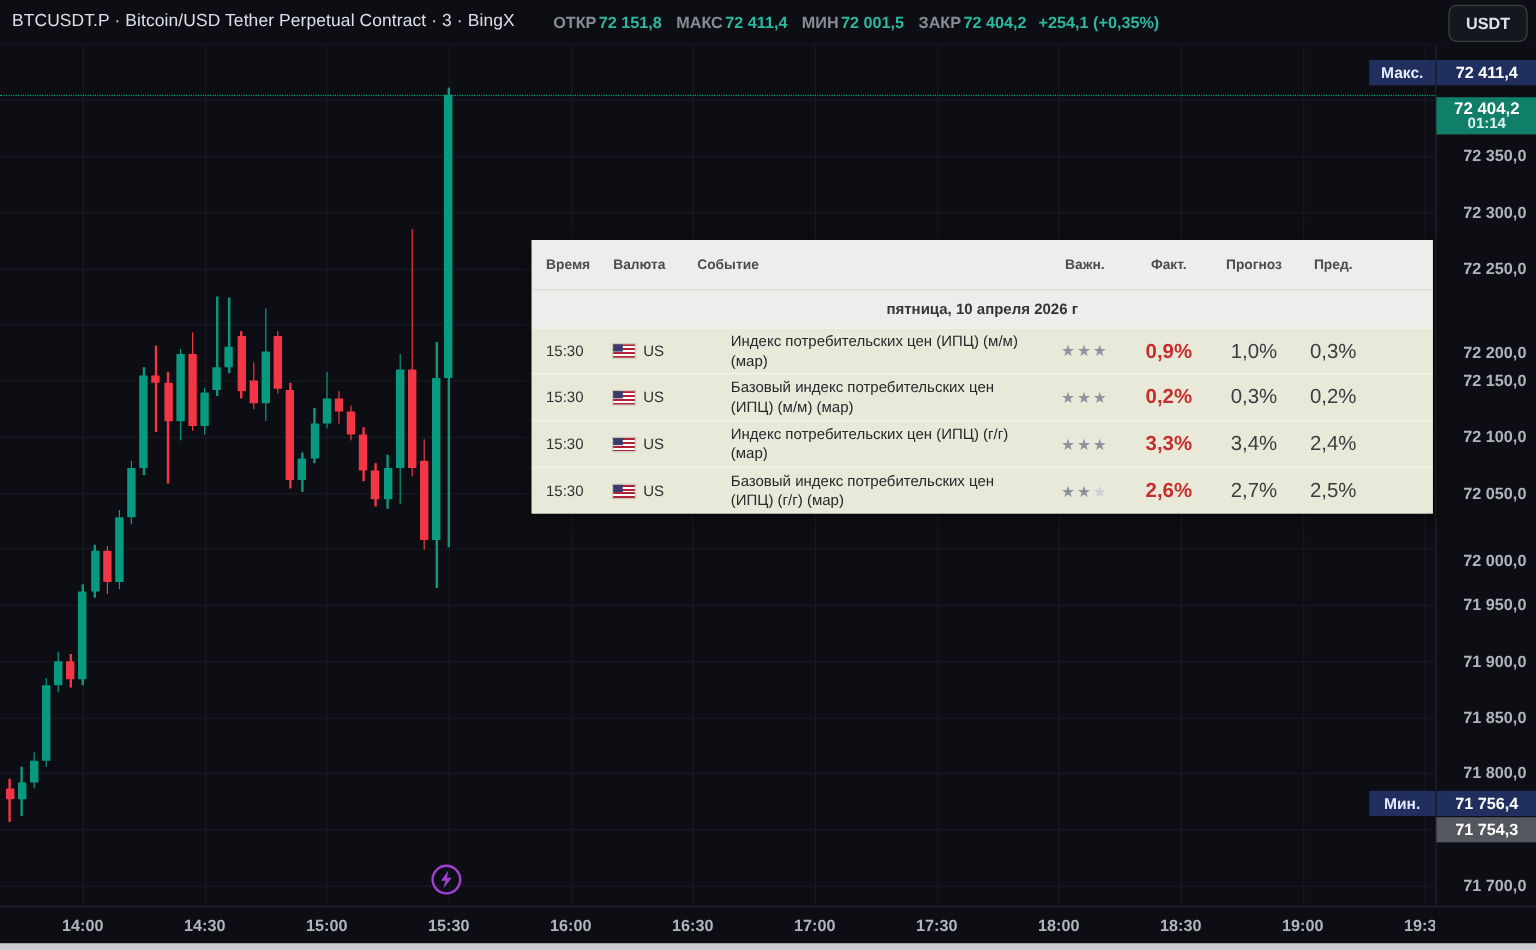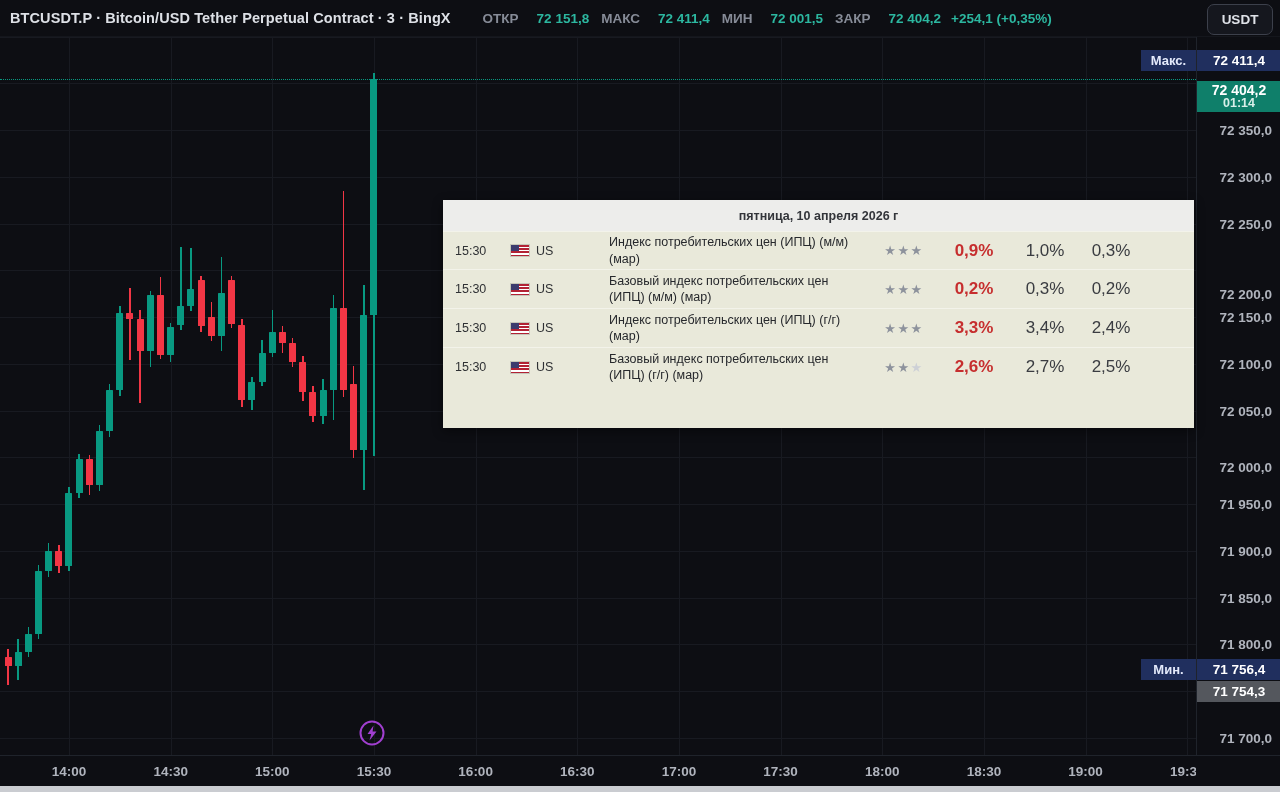--- a/index.html
+++ b/index.html
@@ -2,24 +2,24 @@
 <html><head>
 <meta charset="utf-8">
 <style>
   html,body{margin:0;padding:0;background:#0d0e13;}
   *{box-sizing:border-box;font-family:"Liberation Sans",sans-serif;}
   .screen{position:relative;width:1280px;height:792px;background:#0d0e13;overflow:hidden;}
 
   
   .topbar{position:absolute;left:0;top:0;width:1280px;height:37px;background:#0d0e13;
           display:flex;align-items:center;padding-left:10px;border-bottom:1px solid #14161c;}
-  .sym{color:#dde0e6;font-size:14.5px;font-weight:700;letter-spacing:.1px;white-space:nowrap;}
+  .sym{color:#dde0e6;font-size:14.5px;font-weight:400;letter-spacing:.1px;white-space:nowrap;}
   .ohlc{display:flex;align-items:center;margin-left:20px;white-space:nowrap;}
   .ohlc .lbl{color:#868b97;font-size:13.5px;font-weight:700;margin-left:12px;}
-  .ohlc .val{color:#2cb7a0;font-size:13.5px;font-weight:700;margin-left:18px;}
+  .ohlc .val{color:#2cb7a0;font-size:13.5px;font-weight:700;margin-left:2px;}
   .chg{color:#2cb7a0;font-size:13.5px;font-weight:700;margin-left:10px;white-space:nowrap;}
   .usdt{position:absolute;right:7px;top:4px;width:66px;height:31px;background:#15171e;
         border:1px solid #3c404b;border-radius:7px;color:#dfe2e8;font-size:13.5px;font-weight:700;cursor:pointer;}
 
   
   .chart{position:absolute;left:0;top:37px;width:1196px;height:718px;overflow:hidden;background:#0d0e13;}
   .hline{position:absolute;left:0;width:1196px;height:1px;background:#181a21;}
   .vline{position:absolute;top:0;width:1px;height:718px;background:#181a21;}
   .wick{position:absolute;width:1.4px;}
   .body{position:absolute;width:7px;border-radius:.5px;}
@@ -248,20 +248,29 @@
       <div class="tlabel" style="left: 678.96px;">17:00</div>
       <div class="tlabel" style="left: 780.62px;">17:30</div>
       <div class="tlabel" style="left: 882.28px;">18:00</div>
       <div class="tlabel" style="left: 983.94px;">18:30</div>
       <div class="tlabel" style="left: 1085.6px;">19:00</div>
       <div class="tlabel" style="left: 1187.26px;">19:30</div>
     </div>
   <div class="corner"></div>
 
   <div class="calendar">
+    <div class="crow cal-head" id="cal-head">
+        <div class="hcell">Время</div>
+        <div class="hcell">Валюта</div>
+        <div class="hcell">Событие</div>
+        <div class="hcell c">Важн.</div>
+        <div class="hcell c">Факт.</div>
+        <div class="hcell c">Прогноз</div>
+        <div class="hcell c">Пред.</div>
+      </div>
     <div class="cal-date">пятница, 10 апреля 2026 г</div>
     <div id="cal-body">
         <div class="crow cal-row" style="min-height: 38px;">
           <div class="time">15:30</div>
           <div class="ccy">
             <span class="flag">
               <i></i>
             </span>
             <span>US</span>
           </div>

